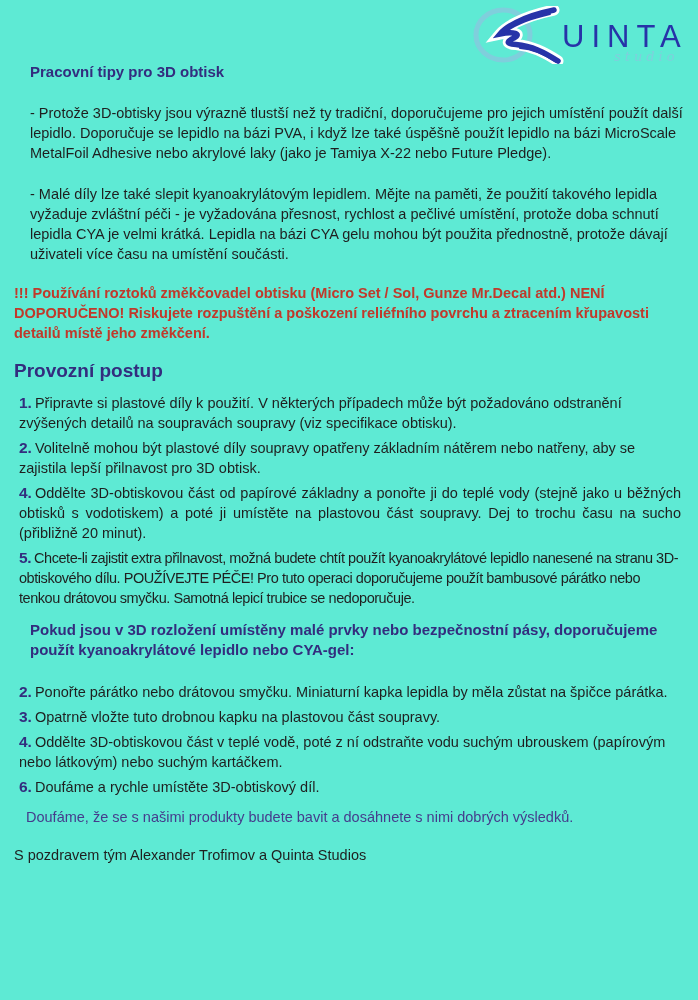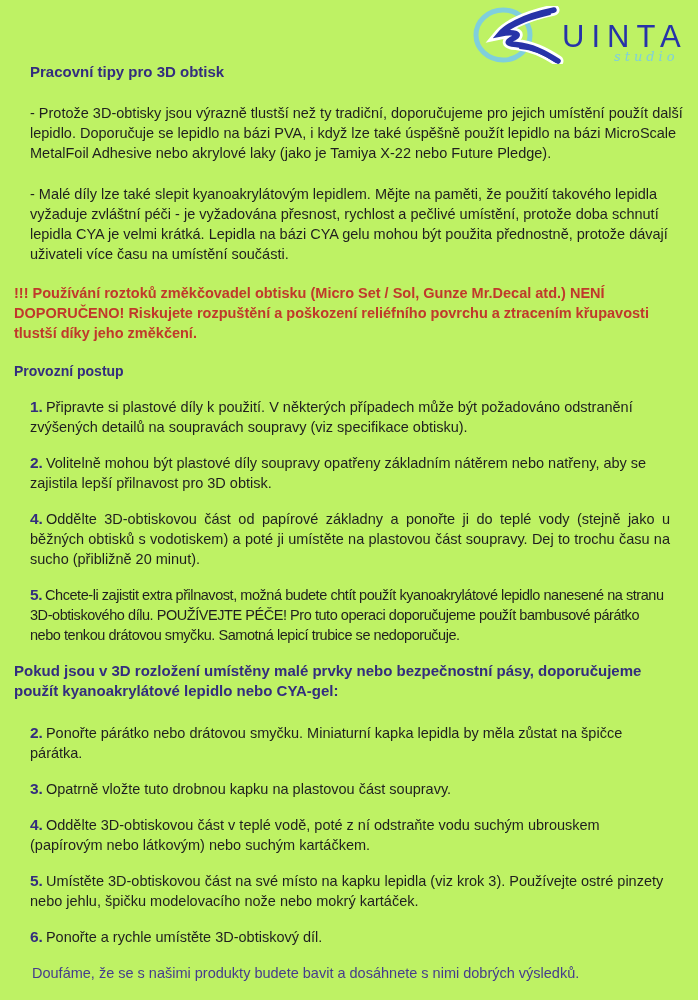--- a/index.html
+++ b/index.html
@@ -3,43 +3,43 @@
 <meta charset="utf-8">
 <style>
   html, body { margin:0; padding:0; background:#ffffff; }
   body {
     width:698px; height:1000px;
     font-family:"Liberation Sans", sans-serif;
     color:#1f1f1f;
     font-size:14.5px;
     line-height:20px;
   }
-  .page { position:relative; width:698px; height:1000px; overflow:hidden; background:#bef264; }
+  .page { position:relative; width:698px; height:1000px; overflow:hidden; background:#5eead4; }
   .content { padding:0 12px 0 14px; }
 
   .logo { position:absolute; top:6px; right:4px; width:232px; height:58px; }
 
   .doc-title { color:#332d7e; font-weight:bold; font-size:15px; margin:62px 0 0 16px; }
 
   .para { margin:21px 0 0 16px; }
 
   .warning { color:#c0392b; font-weight:bold; margin:19px 0 0 0; }
 
-  .section-title { color:#332d7e; font-weight:bold; font-size:14px; margin:18px 0 0 0; }
+  .section-title { color:#332d7e; font-weight:bold; font-size:19px; margin:18px 0 0 0; }
 
   .steps { margin:12px 0 0 0; }
-  .step { margin:16px; }
+  .step { margin:5px; }
   .step .num { color:#332d7e; font-weight:bold; font-size:15.5px; margin-right:3px; }
   .step.justify { text-align:justify; }
   .step.condensed { letter-spacing:-0.45px; }
 
-  .cya-heading { color:#332d7e; font-weight:bold; font-size:15px; margin:12px 0 0 0; }
+  .cya-heading { color:#332d7e; font-weight:bold; font-size:15px; margin:12px 0 0 16px; }
   .steps-2 { margin:22px 0 0 0; }
 
-  .closing { color:#453c8c; margin:10px 0 0 18px; }
+  .closing { color:#453c8c; margin:10px 0 0 12px; }
   .signature { margin:18px 0 16px 0; color:#1f1f1f; }
 
   .logo-brand-text { font-family:"Liberation Sans", sans-serif; }
   .logo-sub-text { font-family:"DejaVu Serif", serif; font-style:italic; }
 </style>
 </head>
 <body>
 
 <div class="page">
 
@@ -60,21 +60,21 @@
   </div>
 
   <div class="content">
 
     <p class="doc-title">Pracovní tipy pro 3D obtisk</p>
 
     <p class="para">- Protože 3D-obtisky jsou výrazně tlustší než ty tradiční, doporučujeme pro jejich umístění použít další lepidlo. Doporučuje se lepidlo na bázi PVA, i když lze také úspěšně použít lepidlo na bázi MicroScale MetalFoil Adhesive nebo akrylové laky (jako je Tamiya X-22 nebo Future Pledge).</p>
 
     <p class="para">- Malé díly lze také slepit kyanoakrylátovým lepidlem. Mějte na paměti, že použití takového lepidla vyžaduje zvláštní péči - je vyžadována přesnost, rychlost a pečlivé umístění, protože doba schnutí lepidla CYA je velmi krátká. Lepidla na bázi CYA gelu mohou být použita přednostně, protože dávají uživateli více času na umístění součásti.</p>
 
-    <p class="warning">!!! Používání roztoků změkčovadel obtisku (Micro Set / Sol, Gunze Mr.Decal atd.) NENÍ DOPORUČENO! Riskujete rozpuštění a poškození reliéfního povrchu a ztracením křupavosti tlustší díky jeho změkčení.</p>
+    <p class="warning">!!! Používání roztoků změkčovadel obtisku (Micro Set / Sol, Gunze Mr.Decal atd.) NENÍ DOPORUČENO! Riskujete rozpuštění a poškození reliéfního povrchu a ztracením křupavosti detailů místě jeho změkčení.</p>
 
     <p class="section-title">Provozní postup</p>
 
     <div class="steps">
       <div class="step">
         <span class="num">1.</span><span>Připravte si plastové díly k použití. V některých případech může být požadováno odstranění zvýšených detailů na soupravách soupravy (viz specifikace obtisku).</span>
       </div>
       <div class="step">
         <span class="num">2.</span><span>Volitelně mohou být plastové díly soupravy opatřeny základním nátěrem nebo natřeny, aby se zajistila lepší přilnavost pro 3D obtisk.</span>
       </div>
@@ -92,24 +92,21 @@
       <div class="step">
         <span class="num">2.</span><span>Ponořte párátko nebo drátovou smyčku. Miniaturní kapka lepidla by měla zůstat na špičce párátka.</span>
       </div>
       <div class="step">
         <span class="num">3.</span><span>Opatrně vložte tuto drobnou kapku na plastovou část soupravy.</span>
       </div>
       <div class="step">
         <span class="num">4.</span><span>Oddělte 3D-obtiskovou část v teplé vodě, poté z ní odstraňte vodu suchým ubrouskem (papírovým nebo látkovým) nebo suchým kartáčkem.</span>
       </div>
       <div class="step">
-        <span class="num">5.</span><span>Umístěte 3D-obtiskovou část na své místo na kapku lepidla (viz krok 3). Používejte ostré pinzety nebo jehlu, špičku modelovacího nože nebo mokrý kartáček.</span>
-      </div>
-      <div class="step">
-        <span class="num">6.</span><span>Ponořte a rychle umístěte 3D-obtiskový díl.</span>
+        <span class="num">6.</span><span>Doufáme a rychle umístěte 3D-obtiskový díl.</span>
       </div>
     </div>
 
     <p class="closing">Doufáme, že se s našimi produkty budete bavit a dosáhnete s nimi dobrých výsledků.</p>
 
     <p class="signature">S pozdravem tým Alexander Trofimov a Quinta Studios</p>
 
   </div>
 </div>
 

